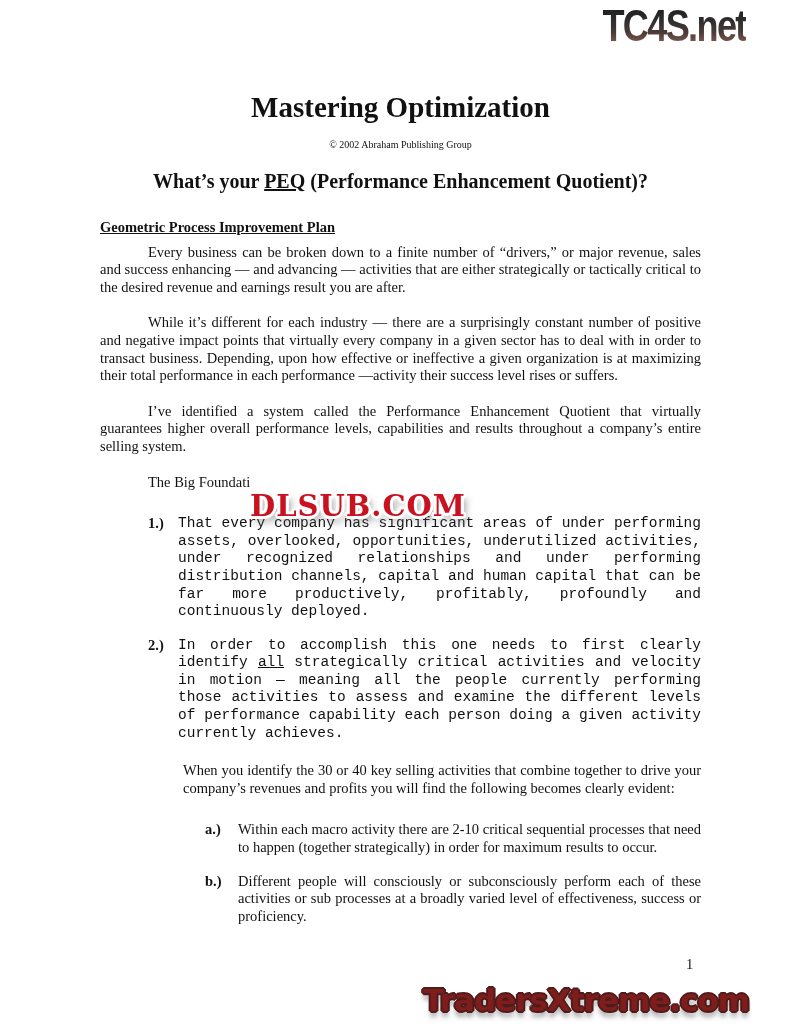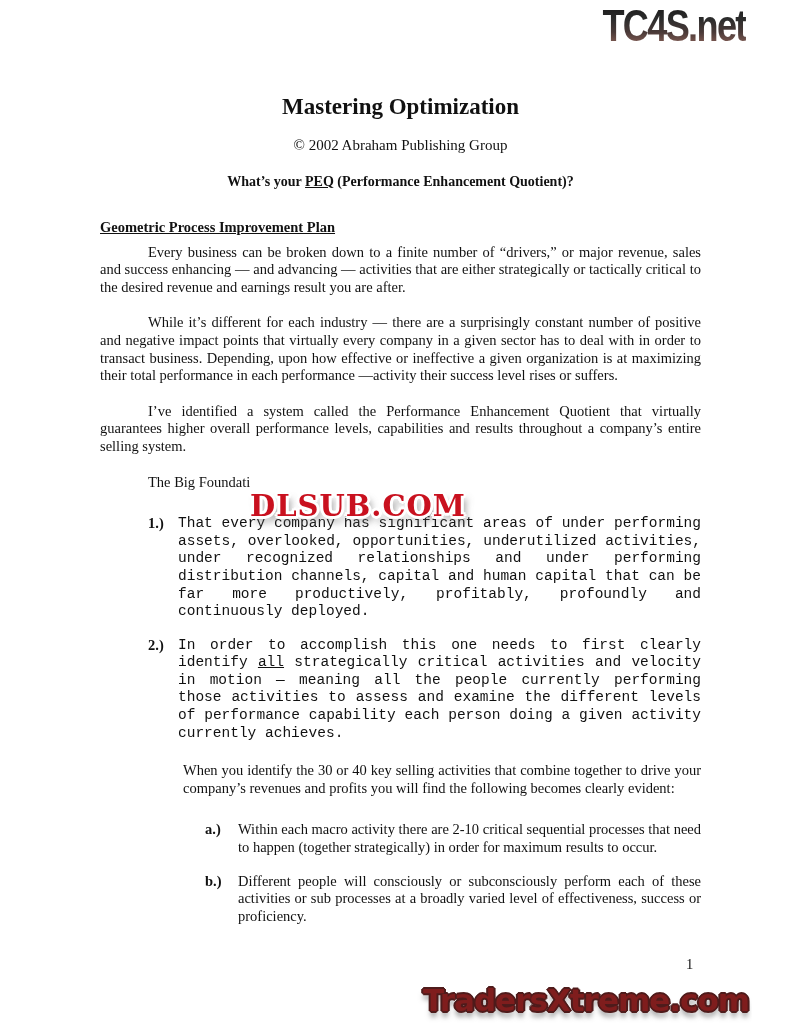--- a/index.html
+++ b/index.html
@@ -23,29 +23,29 @@
     -webkit-background-clip:text;background-clip:text;color:transparent;
   }
 
   
   .content{
     position:absolute;left:100px;top:0;width:601px;
     font-size:14.5px;line-height:17.6px;
   }
   .title{
     margin:90px 0 0 0;text-align:center;
-    font-size:23px;line-height:34px;font-weight:bold;
+    font-size:29px;line-height:34px;font-weight:bold;
   }
   .copyright{
     margin:12px 0 0 0;text-align:center;
-    font-size:15px;line-height:18px;
+    font-size:10px;line-height:18px;
   }
   .question{
     margin:16px 0 0 0;text-align:center;
-    font-size:14px;line-height:23px;font-weight:bold;
+    font-size:20px;line-height:23px;font-weight:bold;
   }
   .sectionHeading{
     margin:26px 0 0 0;
     font-weight:bold;text-decoration:underline;
   }
   .para{
     margin:18px 0 0 0;
     text-align:justify;text-indent:48px;
   }
   .para.first{margin-top:7px;}

